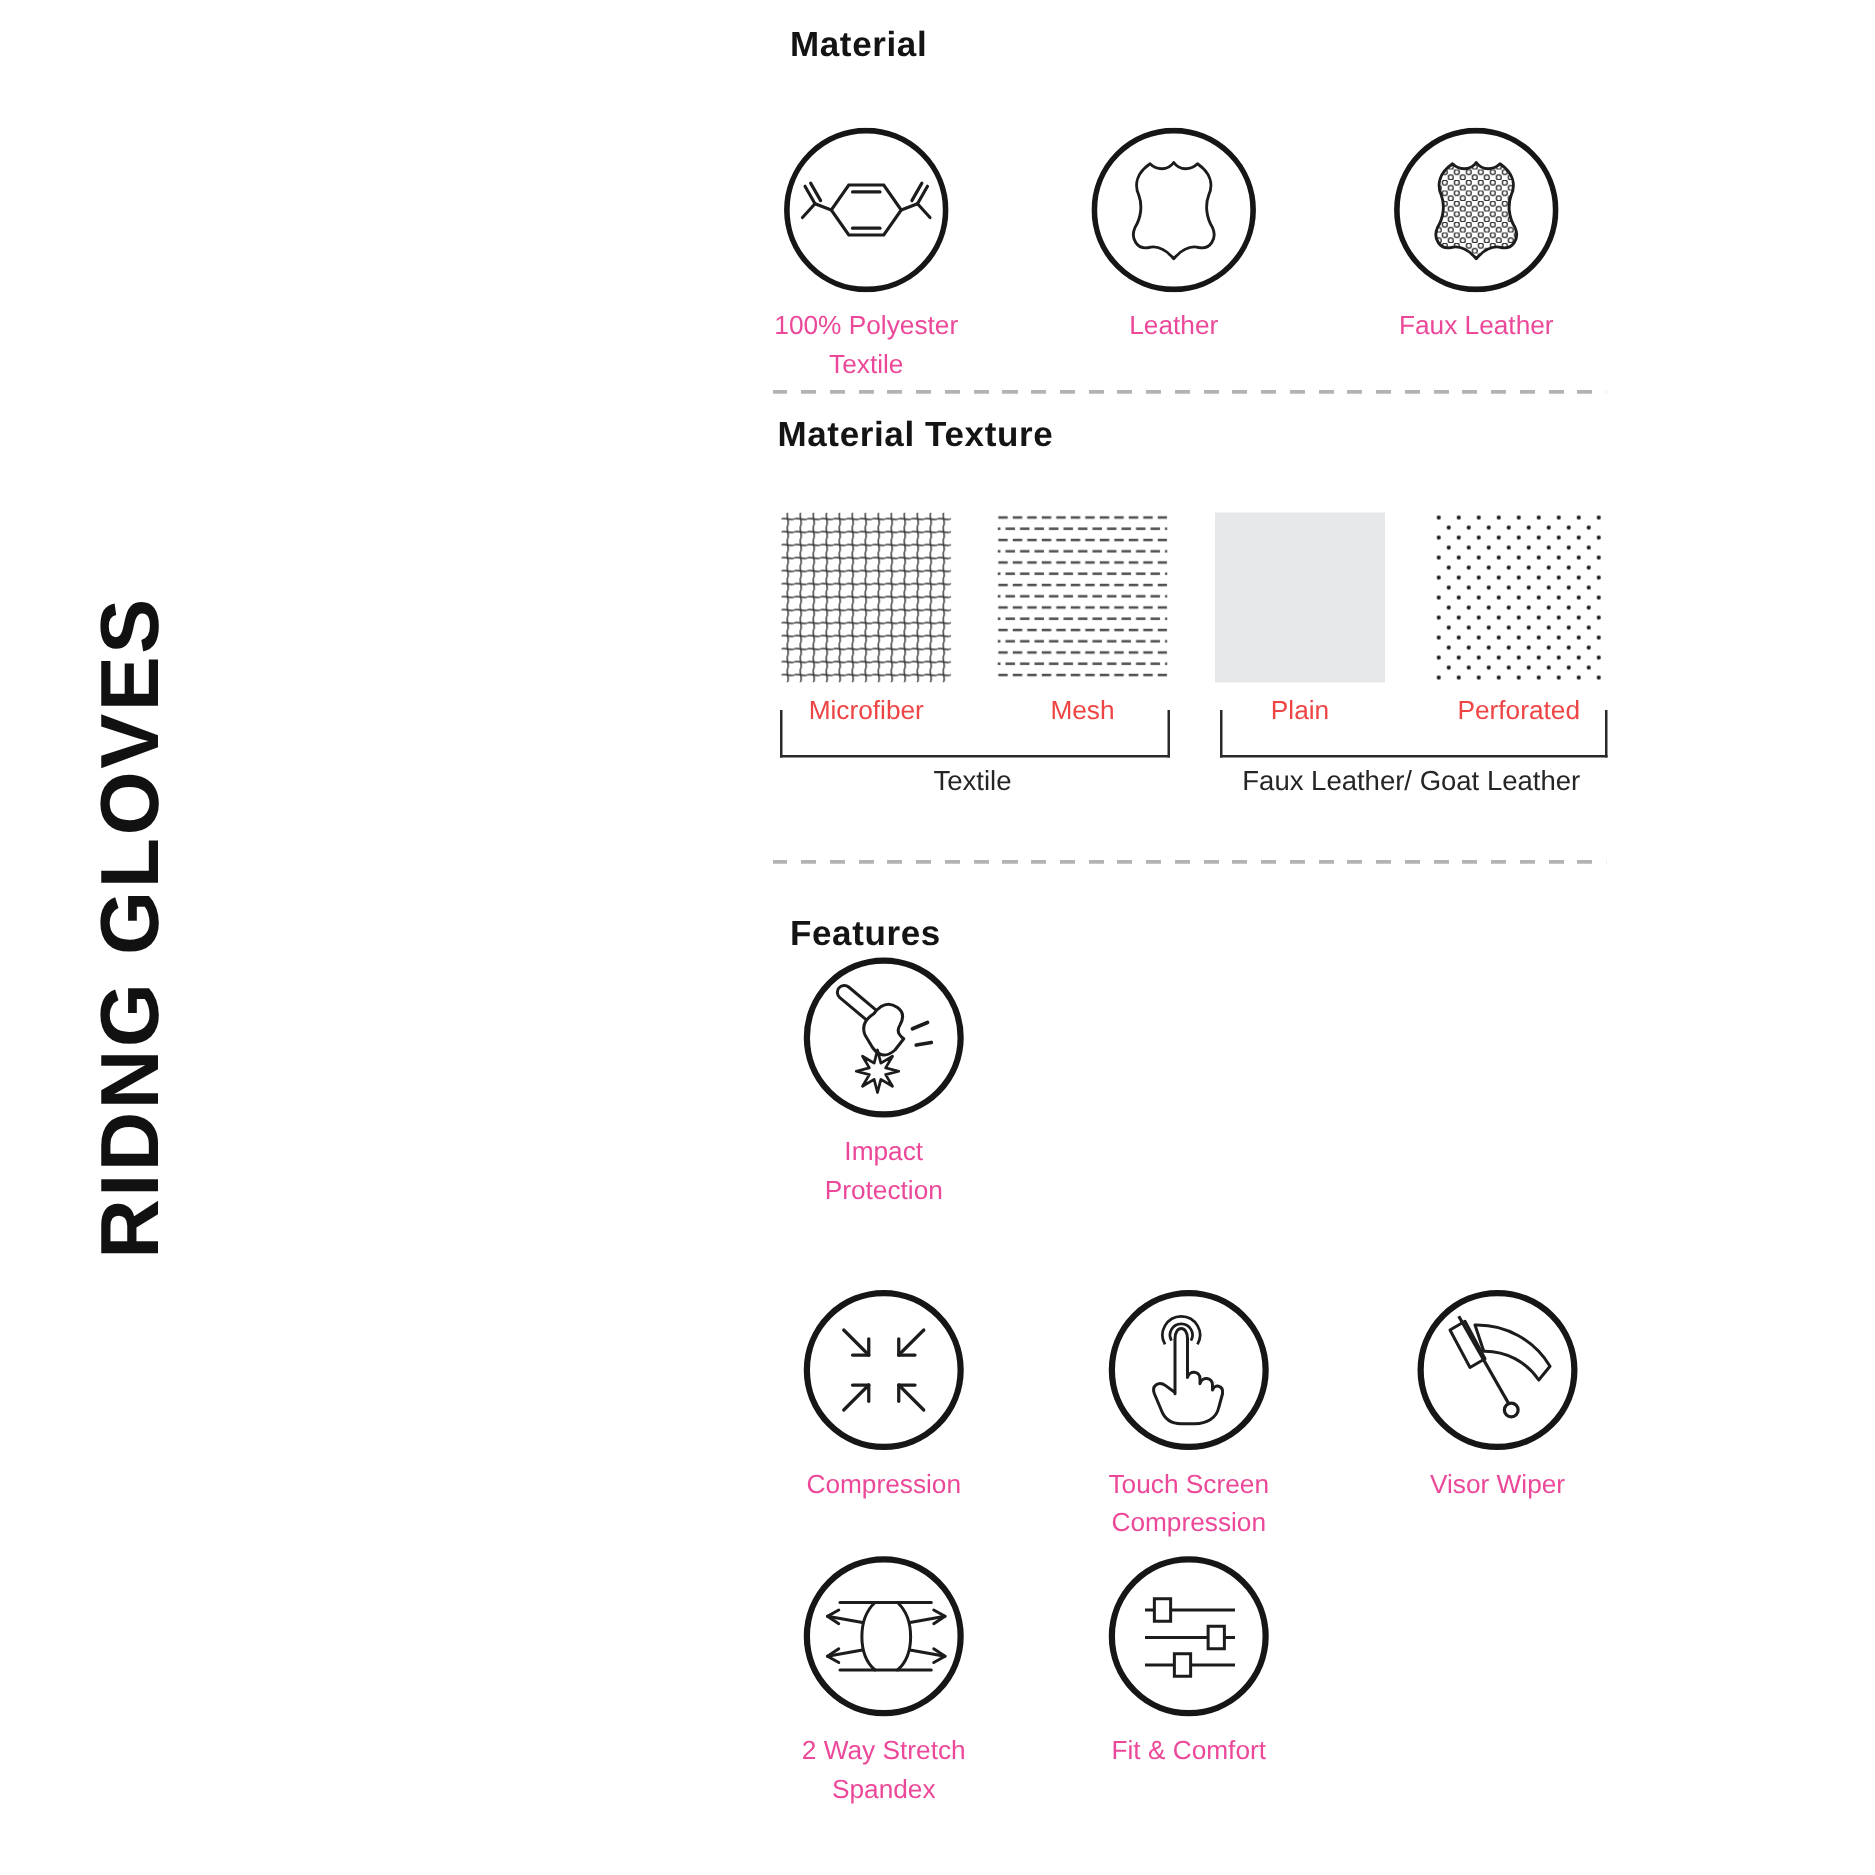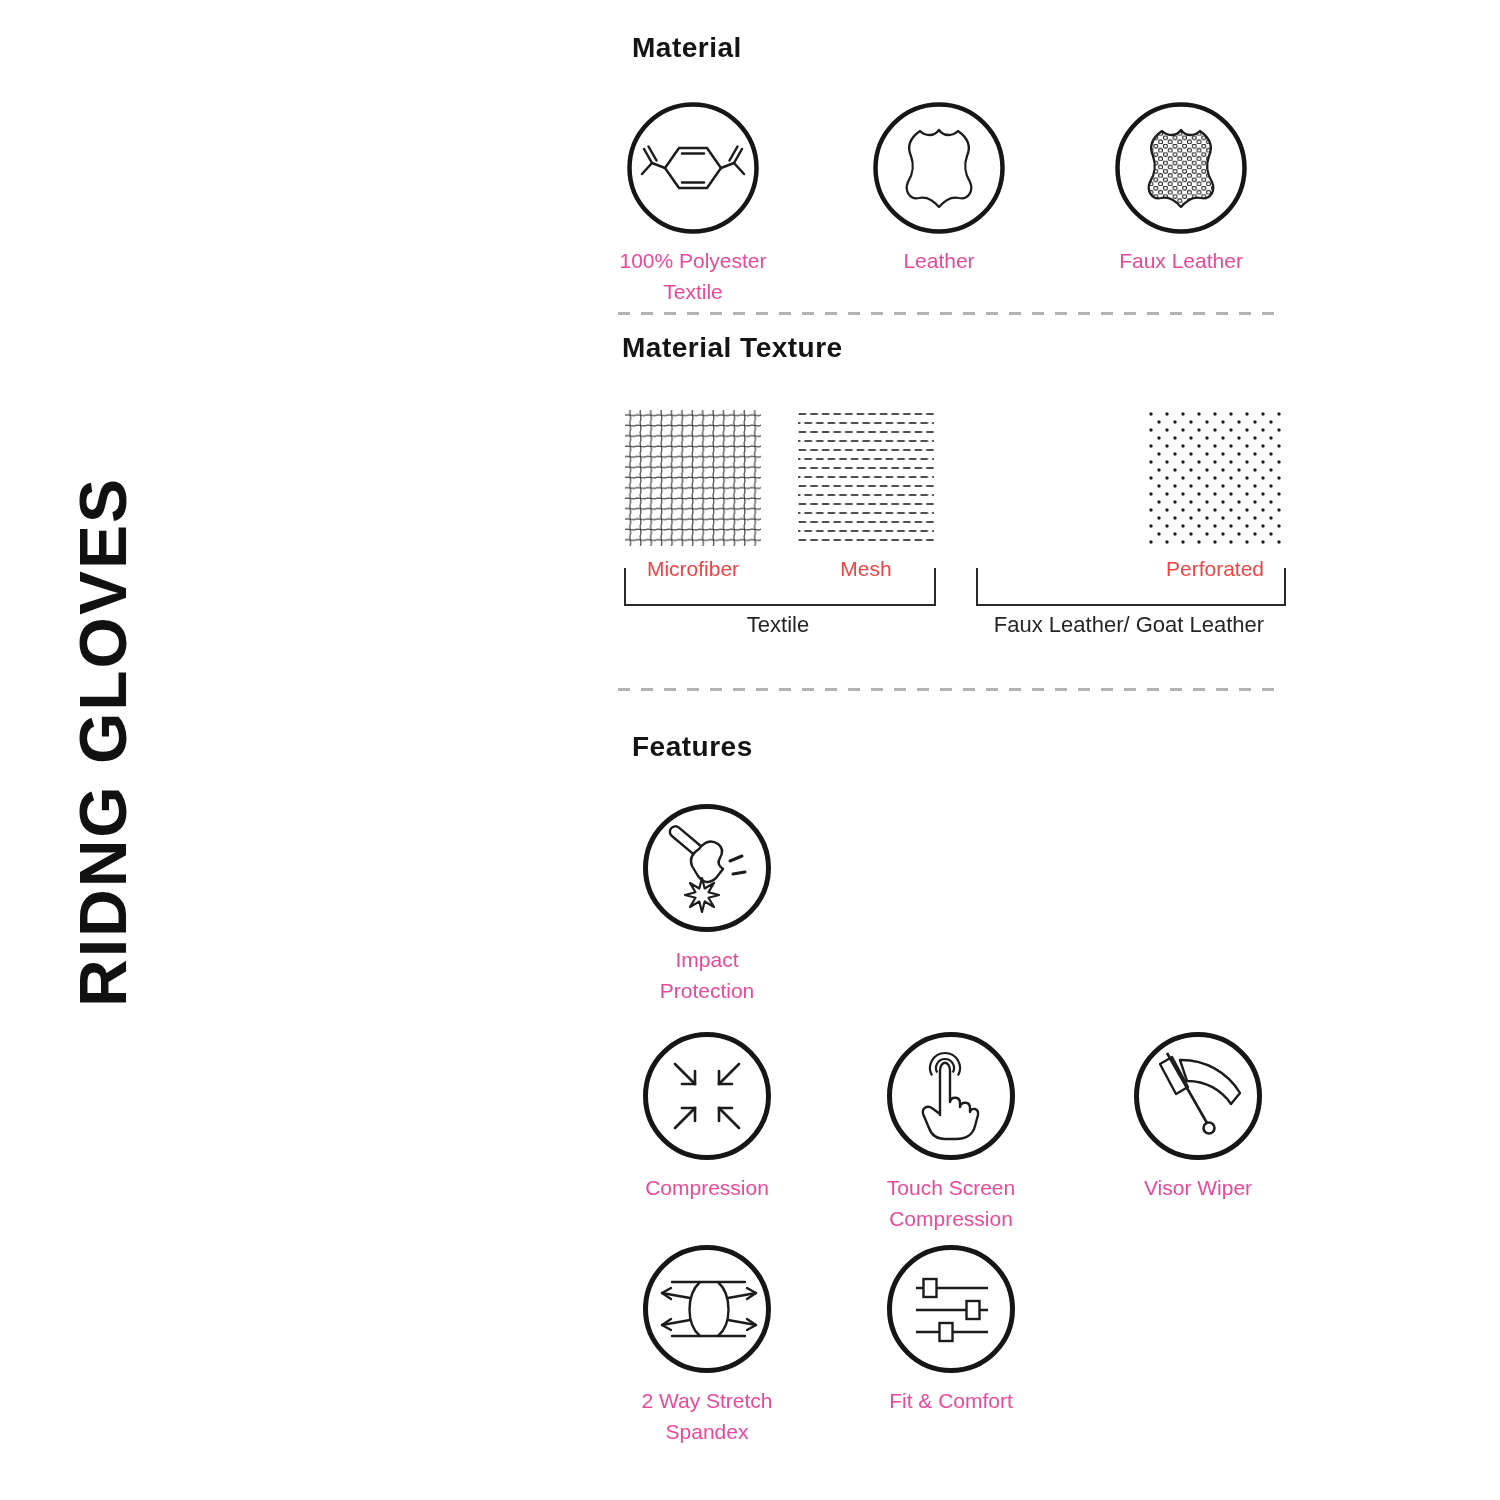--- a/index.html
+++ b/index.html
@@ -6,21 +6,21 @@
   .canvas{
     position:relative;width:1500px;height:1500px;background:#ffffff;
     font-family:"Liberation Sans","DejaVu Sans",sans-serif;color:#222;overflow:hidden;
   }
   .vertical-title{
     position:absolute;left:-247px;top:697px;width:700px;height:90px;line-height:90px;
     text-align:center;font-size:66px;font-weight:700;letter-spacing:2px;color:#111;
     transform:rotate(-90deg);white-space:nowrap;
   }
   .sec-title{position:absolute;margin:0;font-size:28px;font-weight:700;color:#141414;letter-spacing:.5px;}
-  .t-material{left:632px;top:32px;}
+  .t-material{left:632px;top:20px;}
   .t-texture{left:622px;top:332px;}
   .t-features{left:632px;top:731px;}
   .divider{position:absolute;left:618px;width:667px;height:2.5px;
     background:repeating-linear-gradient(90deg,#b3b3b3 0 12px,transparent 12px 23px);}
   .divider-1{top:312px;}
   .divider-2{top:688px;}
   .cell{position:absolute;text-align:center;}
   .mat-cell{width:200px;top:102px;}
   .mat-1{left:593px;}.mat-2{left:839px;}.mat-3{left:1081px;}
   .circle-icon{width:132px;height:132px;margin:0 auto;}
@@ -33,21 +33,21 @@
   .tex-label{margin-top:11px;font-size:21px;color:#ef4444;}
   .bracket{position:absolute;top:568px;height:36px;
     border-left:2.5px solid #2a2a2a;border-right:2.5px solid #2a2a2a;border-bottom:2.5px solid #2a2a2a;}
   .bracket-1{left:624px;width:308px;}
   .bracket-2{left:976px;width:306px;}
   .group-label{position:absolute;top:612px;font-size:22px;color:#252525;text-align:center;}
   .group-1{left:624px;width:308px;}
   .group-2{left:976px;width:306px;}
   .feat-cell{width:230px;}
   .feat-icon{width:130px;height:130px;margin:0 auto;}
-  .row-1{top:803px;}.row-2{top:1031px;}.row-3{top:1244px;}
+  .row-1{top:765px;}.row-2{top:1031px;}.row-3{top:1244px;}
   .col-1{left:592px;}.col-2{left:836px;}.col-3{left:1083px;}
 </style>
 </head>
 <body>
 
 <div class="canvas">
 
   <svg width="0" height="0" style="position:absolute">
     <defs>
       <pattern id="pat-grid" width="10.4" height="10.4" patternUnits="userSpaceOnUse">
@@ -140,20 +140,24 @@
 
   <div class="cell tex-cell tex-2">
     <div class="tex-swatch">
       <svg viewBox="0 0 136 136">
           <rect width="136" height="136" fill="url(#pat-mesh)"></rect>
         </svg>
     </div>
     <div class="tex-label">Mesh</div>
   </div>
 
+  <div class="cell tex-cell tex-3">
+    <div class="tex-swatch plain"></div>
+    <div class="tex-label">Plain</div>
+  </div>
 
   <div class="cell tex-cell tex-4">
     <div class="tex-swatch">
       <svg viewBox="0 0 136 136">
           <rect width="136" height="136" fill="url(#pat-dots)"></rect>
         </svg>
     </div>
     <div class="tex-label">Perforated</div>
   </div>
 

